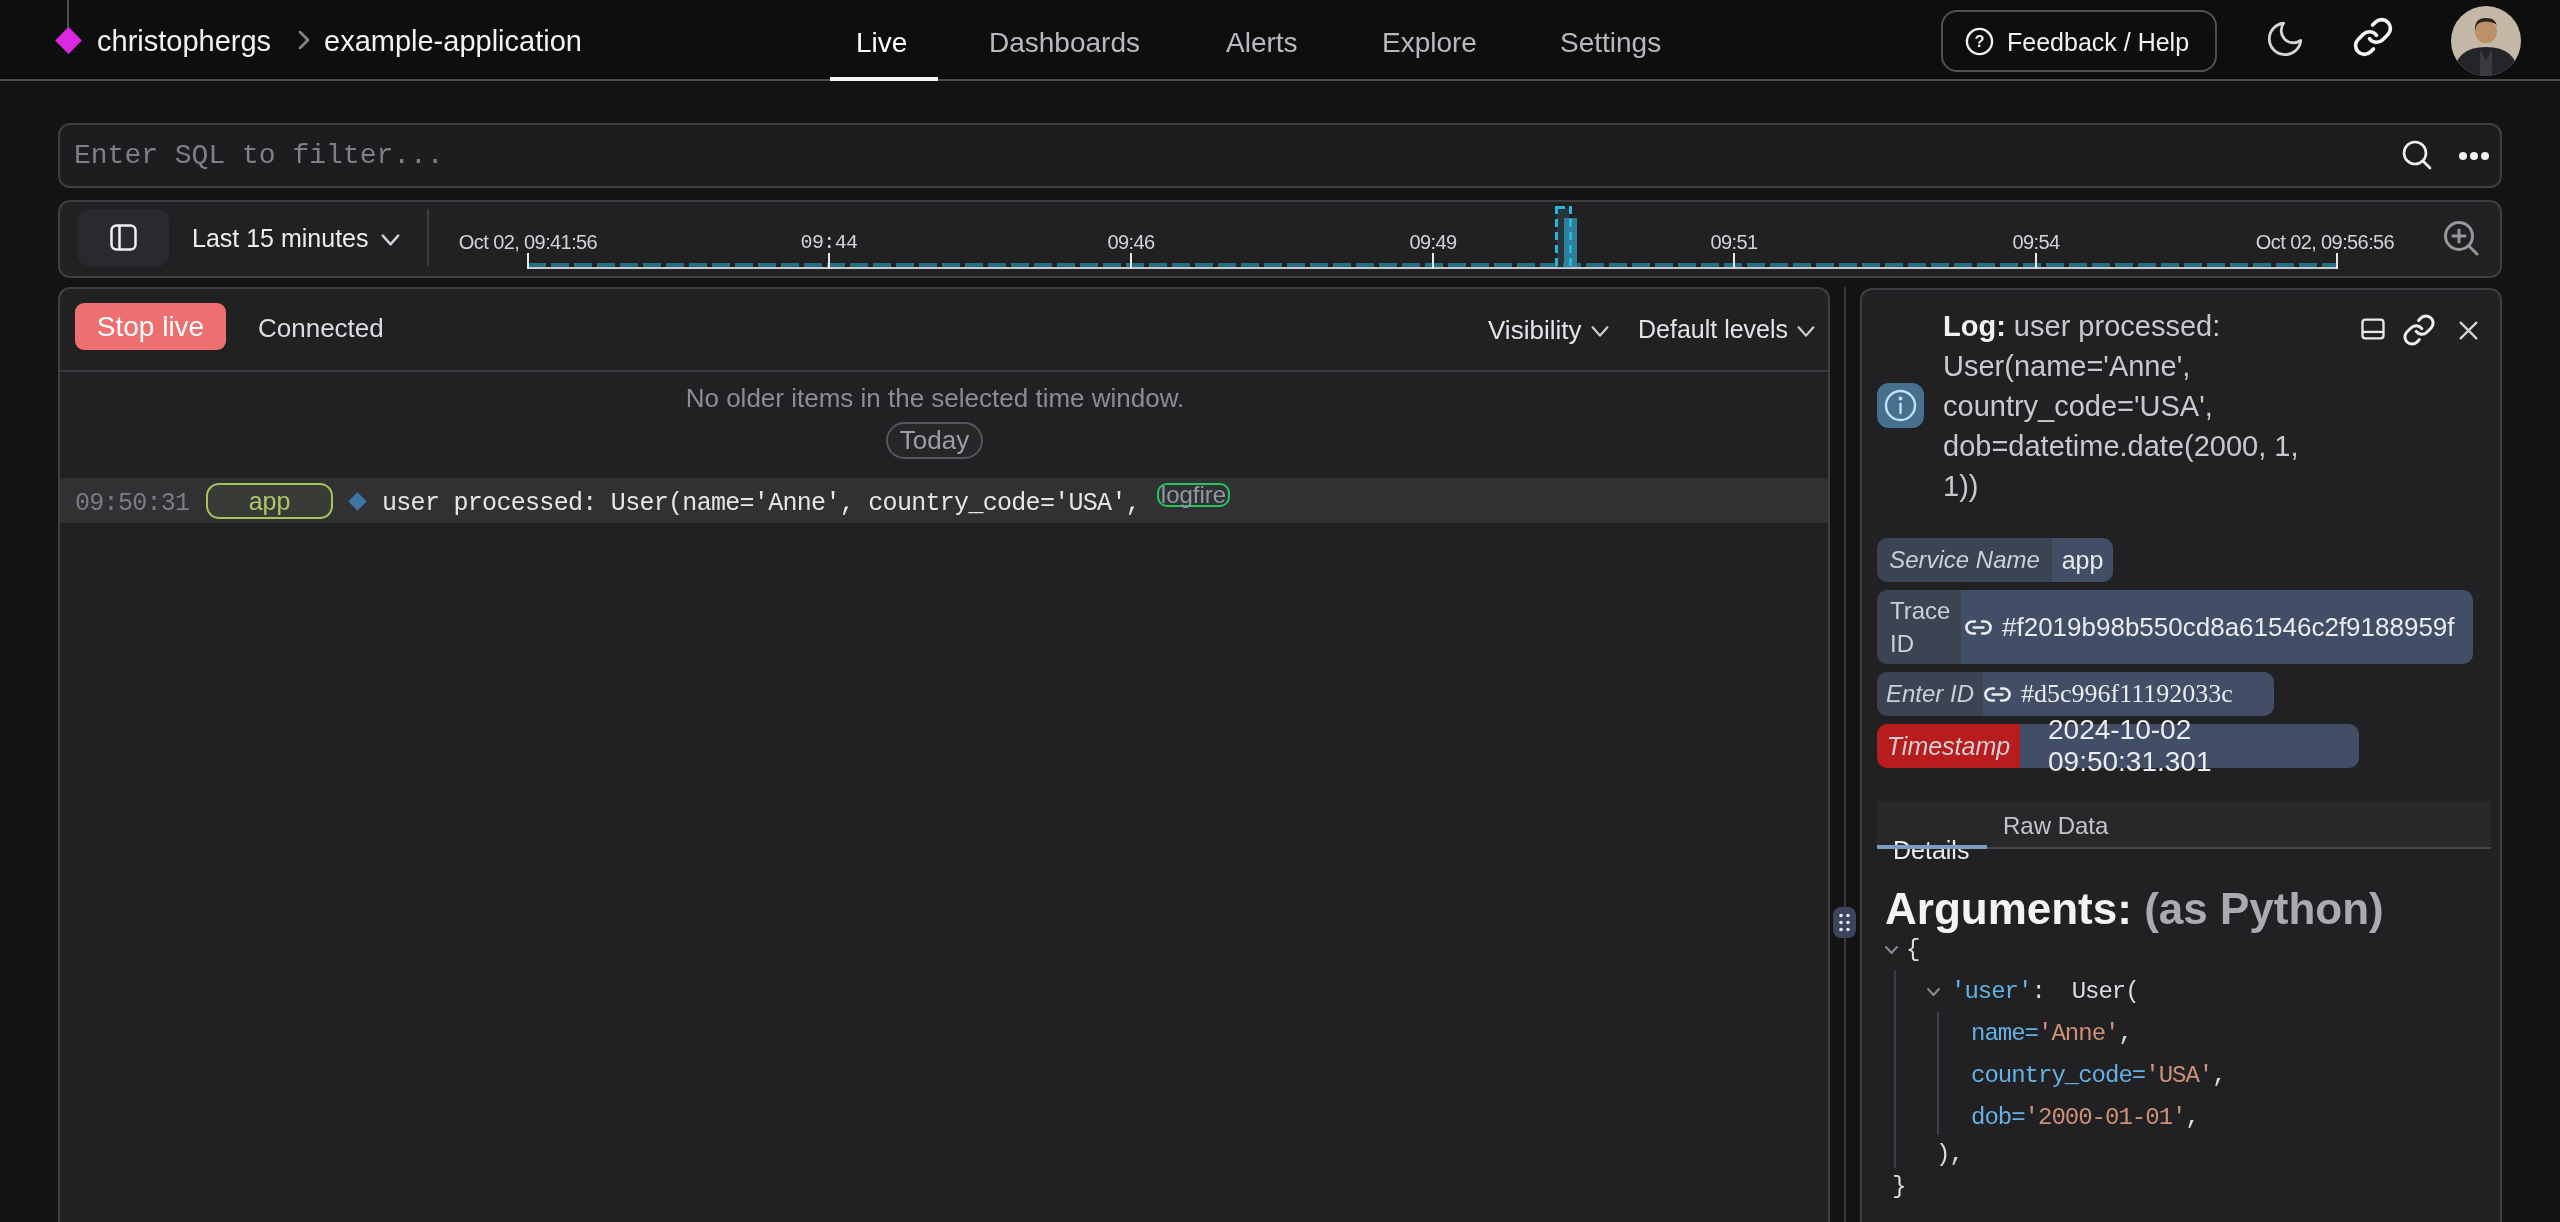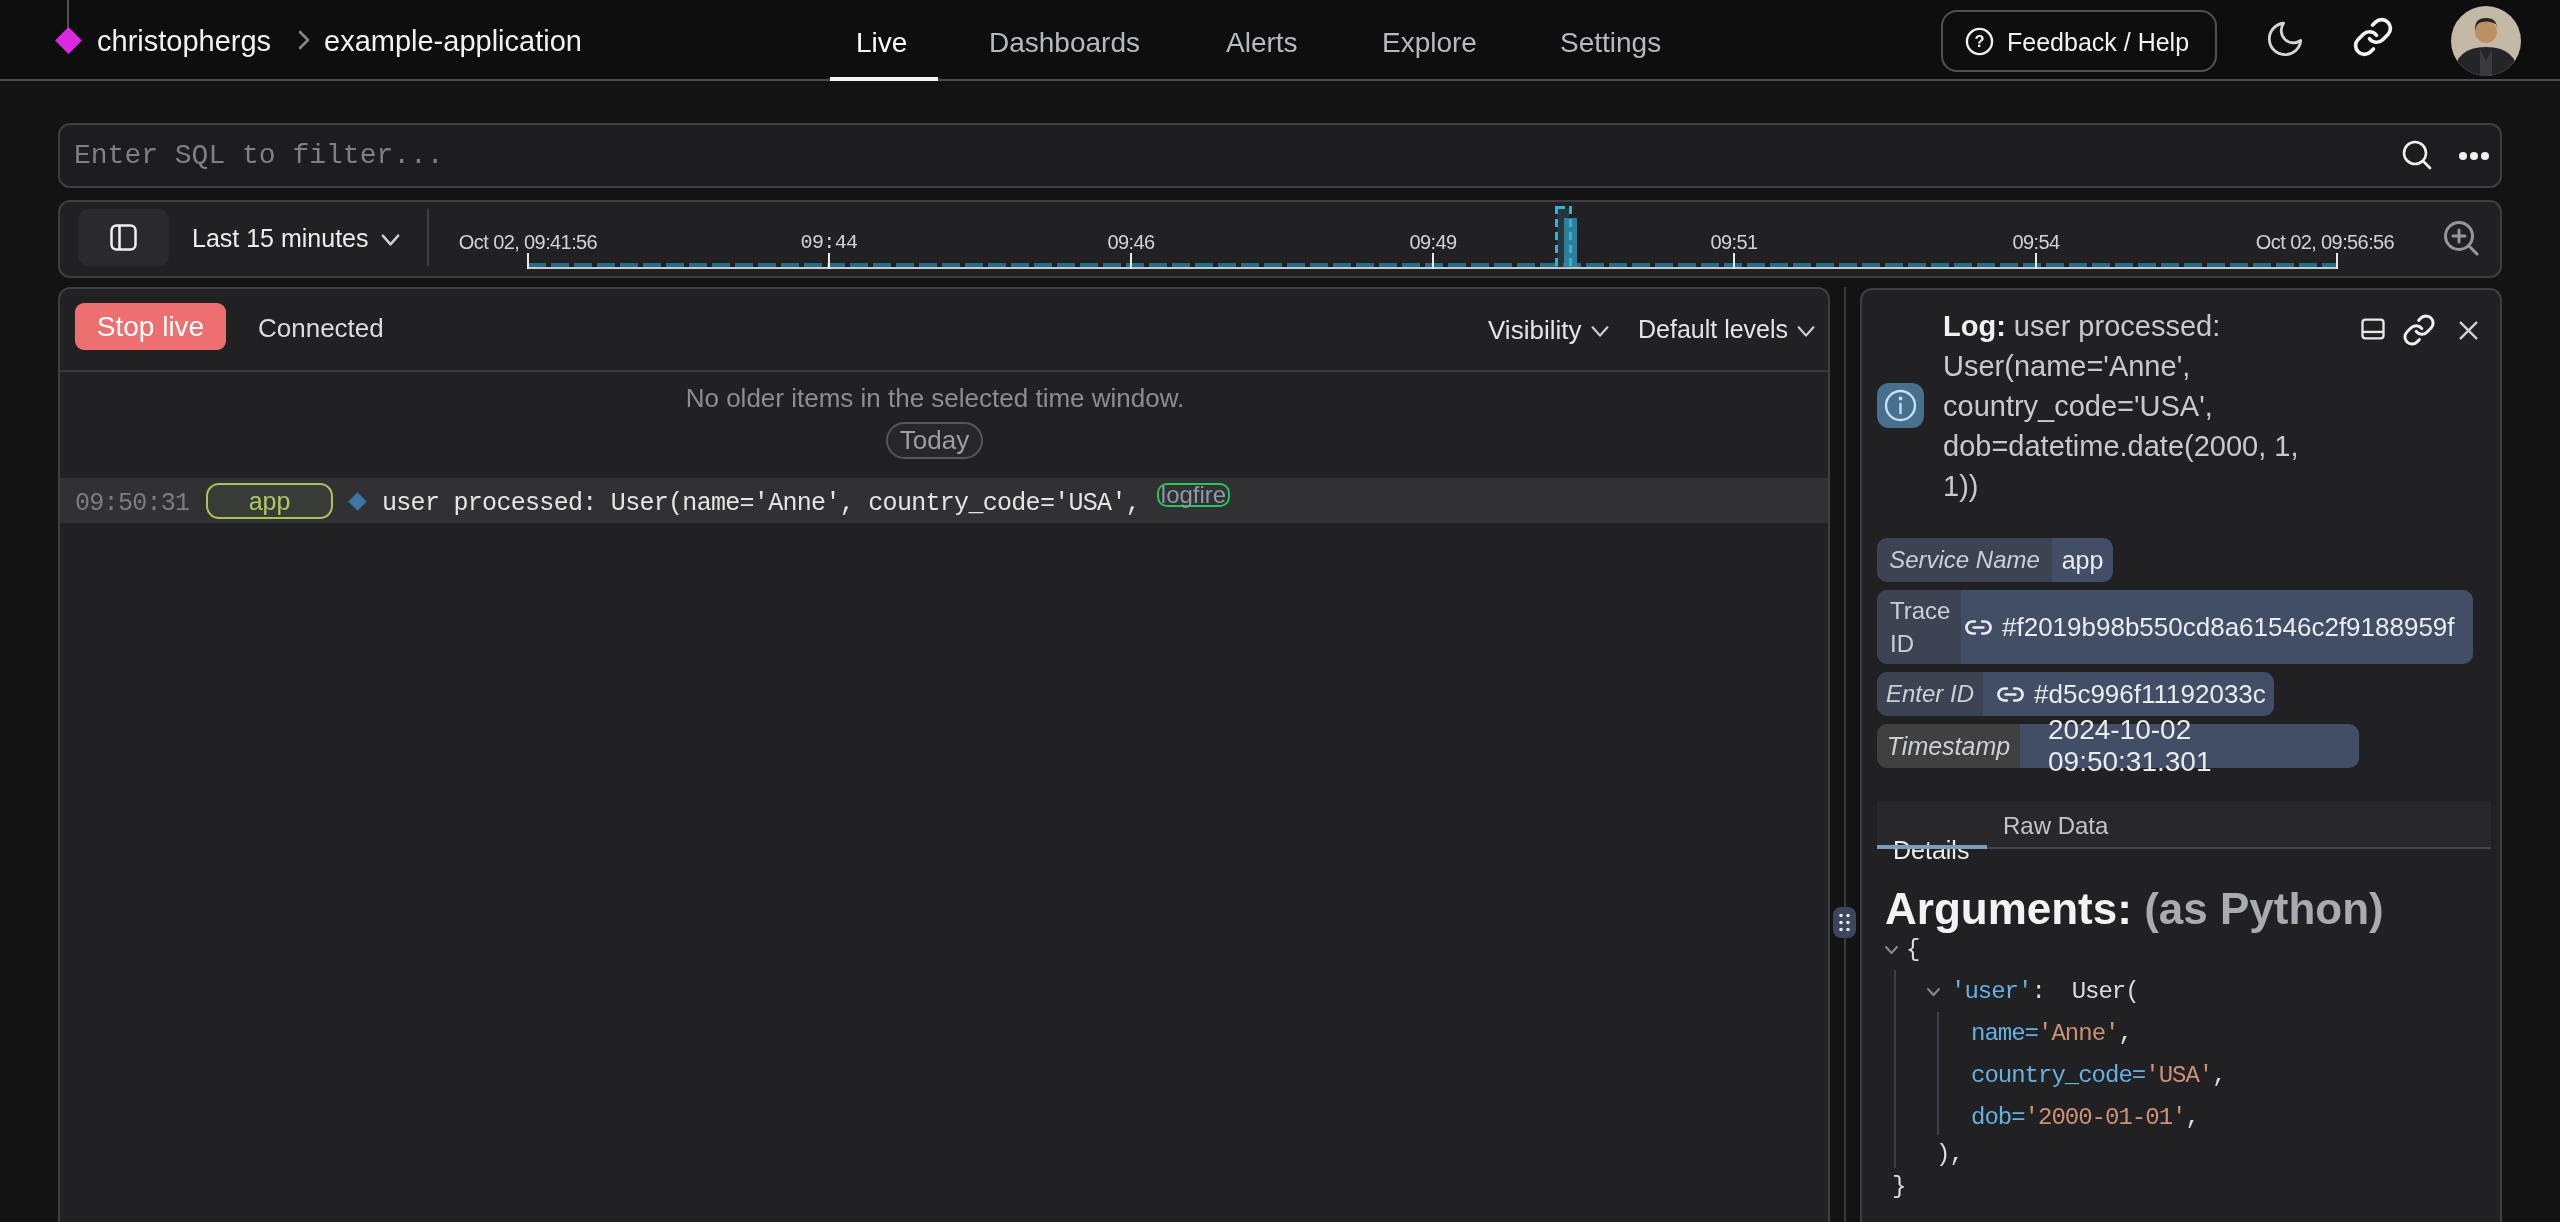--- a/index.html
+++ b/index.html
@@ -188,27 +188,27 @@
 <div class="abs" style="left:2052px; top:538px; width:61px; height:44px; background:#414e66; border-radius:0 10px 10px 0; display:flex; align-items:center; justify-content:center; font-size:25px; color:#e9ebef;">app</div>
 
 <div class="abs" style="left:1877px; top:590px; width:84px; height:74px; background:#3c4454; border-radius:10px 0 0 10px; font-size:24px; color:#ccd0d6; line-height:33px; padding:4px 0 0 13px;">Trace<br>ID</div>
 <div class="abs" style="left:1961px; top:590px; width:512px; height:74px; background:#414e66; border-radius:0 10px 10px 0; display:flex; align-items:center; padding-left:3px; gap:9px; font-size:26px; color:#e9ebef;"><svg width="29" height="29" viewBox="0 0 24 24" fill="none" stroke="#e9ebef" stroke-width="2.2" stroke-linecap="round" stroke-linejoin="round">
       <path d="M9 17H7A5 5 0 0 1 7 7h2"></path>
       <path d="M15 7h2a5 5 0 1 1 0 10h-2"></path>
       <line x1="8" y1="12" x2="16" y2="12"></line>
     </svg>#f2019b98b550cd8a61546c2f9188959f</div>
 
 <div class="abs" style="left:1877px; top:672px; width:106px; height:44px; background:#3c4454; border-radius:10px 0 0 10px; display:flex; align-items:center; justify-content:center; font-style:italic; font-size:24px; color:#ccd0d6;">Enter ID</div>
-<div class="abs" style="left:1983px; top:672px; width:291px; height:44px; background:#414e66; border-radius:0 10px 10px 0; display:flex; align-items:center; padding-left:13px; gap:9px; font-size:26px; color:#e9ebef;"><svg width="29" height="29" viewBox="0 0 24 24" fill="none" stroke="#e9ebef" stroke-width="2.2" stroke-linecap="round" stroke-linejoin="round">
+<div class="abs" style="left:1983px; top:672px; width:291px; height:44px; background:#414e66; border-radius:0 10px 10px 0; display:flex; align-items:center; gap:9px; font-size:26px; color:#e9ebef;font-family:Liberation Serif, serif;"><svg width="29" height="29" viewBox="0 0 24 24" fill="none" stroke="#e9ebef" stroke-width="2.2" stroke-linecap="round" stroke-linejoin="round">
       <path d="M9 17H7A5 5 0 0 1 7 7h2"></path>
       <path d="M15 7h2a5 5 0 1 1 0 10h-2"></path>
       <line x1="8" y1="12" x2="16" y2="12"></line>
     </svg>#d5c996f11192033c</div>
 
-<div class="abs" style="left:1877px; top:724px; width:143px; height:44px; background:#404040; border-radius:10px 0 0 10px; display:flex; align-items:center; justify-content:center; font-style:italic; font-size:25px; color:#ccd0d6;">Timestamp</div>
+<div class="abs" style="left:1877px; top:724px; width:143px; height:44px; background:#b91c1c; border-radius:10px 0 0 10px; display:flex; align-items:center; justify-content:center; font-style:italic; font-size:25px; color:#ccd0d6;">Timestamp</div>
 <div class="abs" style="left:2020px; top:724px; width:339px; height:44px; background:#414e66; border-radius:0 10px 10px 0; display:flex; align-items:center; padding-left:28px; font-size:28px; color:#e9ebef;">2024-10-02 09:50:31.301</div>
 
 <div class="abs" style="left:1877px; top:801px; width:614px; height:48px; background:#28282b;"></div>
 <div class="abs" style="left:1893px; top:836px; font-size:25px; color:#eceded;">Details</div>
 <div class="abs" style="left:2003px; top:812px; font-size:24px; color:#c3c5c9;">Raw Data</div>
 <div class="abs" style="left:1877px; top:847px; width:614px; height:2px; background:#47474b;"></div>
 <div class="abs" style="left:1877px; top:845px; width:110px; height:4px; background:#7e9cc0;"></div>
 
 <div class="abs" style="left:1885px; top:884px; font-size:44px; font-weight:bold; color:#f2f3f5;">Arguments: <span style="color:#a9abb0;">(as Python)</span></div>
 

